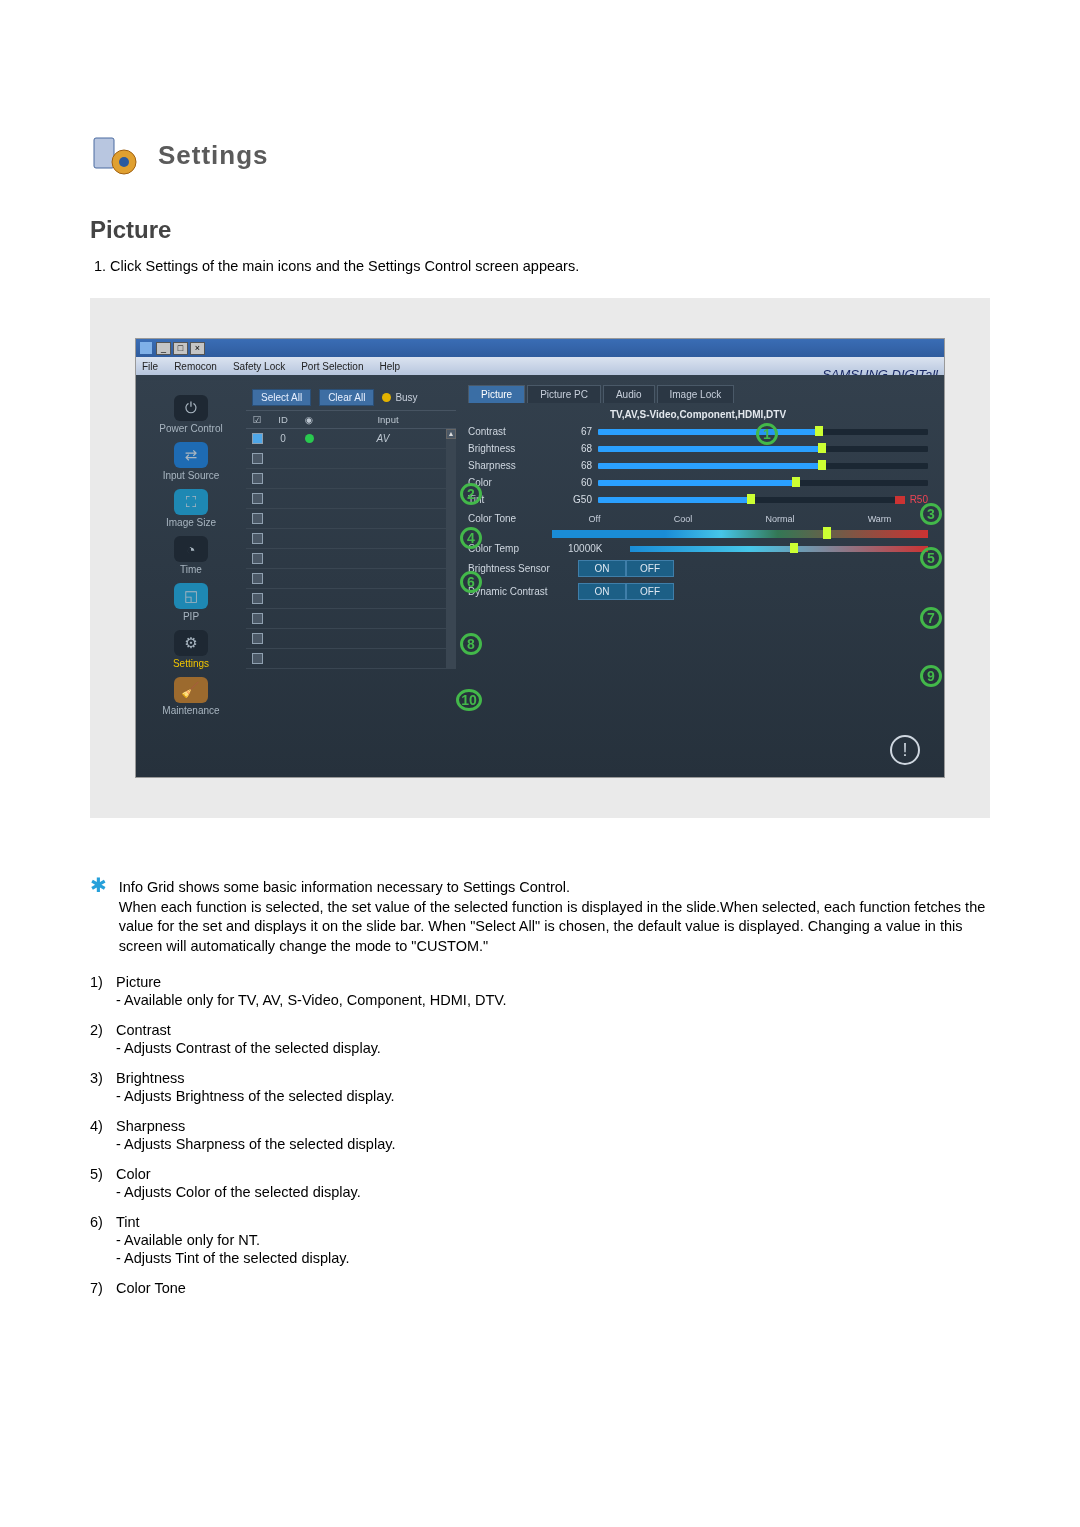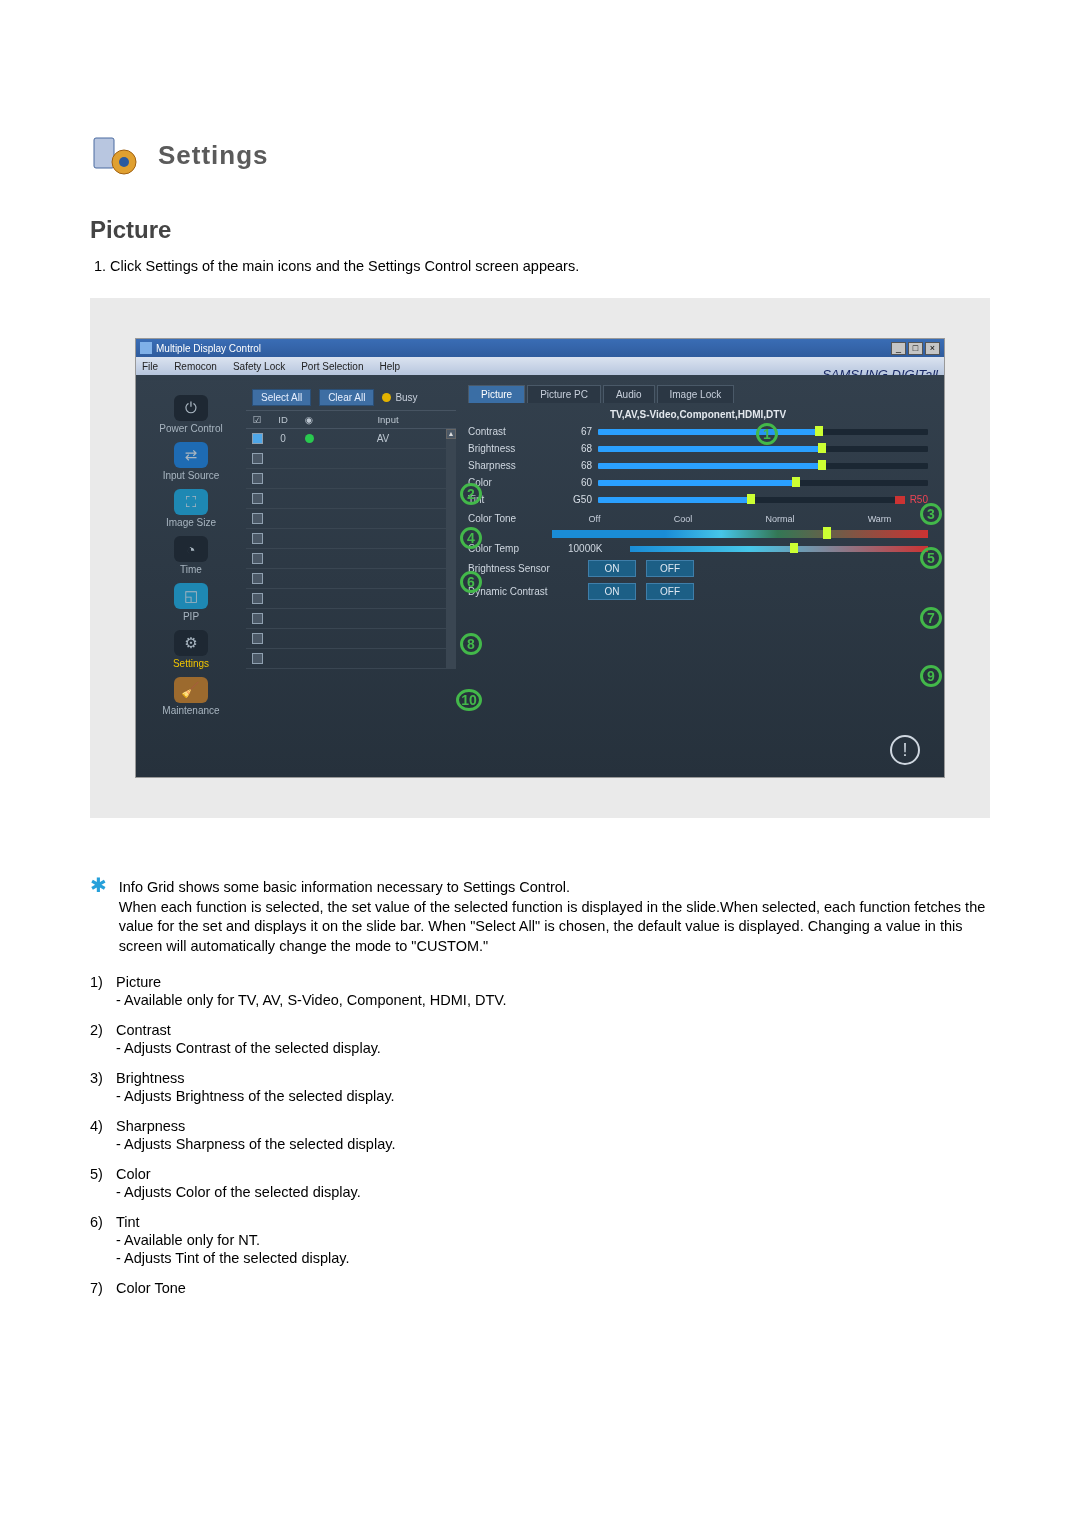--- a/index.html
+++ b/index.html
@@ -38,21 +38,21 @@
   .gh-id{width:30px;text-align:center;padding:3px 0;}
   .gh-stat{width:22px;text-align:center;padding:3px 0;}
   .gh-input{flex:1;text-align:center;padding:3px 0;}
   .grid-row { display:flex; height:20px; align-items:center; font-size:10px; color:#bcc6d0; border-bottom:1px solid #3a4652;}
   .gchk{width:22px;display:flex;justify-content:center;}
   .gchk span{width:11px;height:11px;border:1px solid #8fa0b0;background:#4b5866;display:block;}
   .grid-row.first .gchk span{background:#4fa7e8;}
   .gid{width:30px;text-align:center;}
   .gstat{width:22px;display:flex;justify-content:center;}
   .gstat span{width:9px;height:9px;border-radius:50%;background:#29c94f;display:block;}
-  .ginput{flex:1;text-align:center;}
+  .ginput{flex:1;text-align:center;font-style:italic;}
   .scroll-arrow{width:10px; background:#4b5866; border:1px solid #666; color:#ddd; font-size:7px; text-align:center; line-height:8px;}
   .right-panel { flex:1; padding-top:10px; position:relative; padding-right:16px;}
   .tabs { display:flex; gap:2px; margin-left:12px;}
   .tab { font-size:10px; color:#c7cfdb; padding:3px 12px; background:#2b3744; border:1px solid #4a5968; border-bottom:none; cursor:pointer;}
   .tab.active { background:#3a6ea5; color:#fff;}
   .subheader { text-align:center; color:#e3e8ee; font-size:10px; font-weight:bold; margin:6px 0 6px 12px;}
   .prow { display:flex; align-items:center; gap:6px; margin:6px 0 6px 12px; font-size:10px; color:#cfd7e0; position:relative;}
   .prow .plabel{width:78px;}
   .prow .pval{width:40px; text-align:right; color:#d7dee6;}
   .pslider { flex:1; height:6px; background:linear-gradient(90deg,#2aa0ff 0%, #2aa0ff 60%, #1b2733 60%, #1b2733 100%); position:relative; border-radius:1px;}
@@ -60,21 +60,21 @@
   .pthumb{position:absolute; top:-3px; width:8px; height:10px; background:#cf3; transform:translateX(-50%);}
   .tone-row{display:flex;align-items:center;gap:6px;margin:8px 0 6px 12px;font-size:10px;color:#cfd7e0;}
   .tone-row .plabel{width:78px;}
   .tone-opts{flex:1;display:flex;justify-content:space-around;font-size:9px;color:#c7cfdb;}
   .tone-bar{margin:0 0 4px 96px; height:8px; background:linear-gradient(90deg,#1a8cd6,#1a8cd6 30%,#46c6e8 45%,#337755 60%,#c33 100%); position:relative;}
   .tone-thumb{position:absolute; top:-3px; left:72%; width:8px; height:12px; background:#cf3;}
   .ctemp-row{display:flex;align-items:center;gap:22px;margin:5px 0 6px 12px;font-size:10px;color:#cfd7e0;}
   .ctemp-row .plabel{width:78px;}
   .ctemp-row .pval{width:40px;}
   .ctemp-bar{flex:1;height:6px;background:linear-gradient(90deg,#1a8cd6,#46c6e8 40%,#c33 100%);position:relative;}
-  .onoff-row{display:flex;align-items:center;gap:10px;margin:6px 0 6px 12px;font-size:10px;color:#cfd7e0;}
+  .onoff-row{display:flex;align-items:center;gap:0;margin:6px 0 6px 12px;font-size:10px;color:#cfd7e0;}
   .onoff-row .plabel{width:110px;}
   .onoff-btn{flex:0 0 auto; width:48px; text-align:center; padding:2px 0; background:#1c5f86; color:#dfe8f2; font-size:10px; cursor:pointer; border:1px solid #3f7ea9;}
   .info-ico{width:30px;height:30px;border:2px solid #cfd7e0;border-radius:50%;display:flex;align-items:center;justify-content:center;color:#cfd7e0;font-size:18px;position:absolute;right:24px;bottom:12px;}
   .callout{position:absolute;width:22px;height:22px;border:3px solid #43b84a;border-radius:50%;display:flex;align-items:center;justify-content:center;color:#43b84a;font-weight:bold;font-size:14px;background:rgba(0,0,0,0.05);}
   .c1{right:166px; top:48px;}
   .c2{left:324px; top:108px;}
   .c3{right:2px; top:128px;}
   .c4{left:324px; top:152px;}
   .c5{right:2px; top:172px;}
   .c6{left:324px; top:196px;}
@@ -105,21 +105,20 @@
   <div class="header-title">Settings</div>
 </div>
 
 <div class="section-title">Picture</div>
 <div class="intro-line">1.  Click Settings of the main icons and the Settings Control screen appears.</div>
 
 <div class="screenshot-wrap">
   <div class="mdc-window">
     <div class="titlebar">
       <span style="width:12px;height:12px;background:#7fb0e8;margin-right:4px;"></span>
-      <span class="titlebar-text">Multiple Display Control</span>
       <div class="titlebar-btns">
         <span>_</span>
         <span>□</span>
         <span>×</span>
       </div>
     </div>
     <div class="menubar">
       <span>File</span>
       <span>Remocon</span>
       <span>Safety Lock</span>

